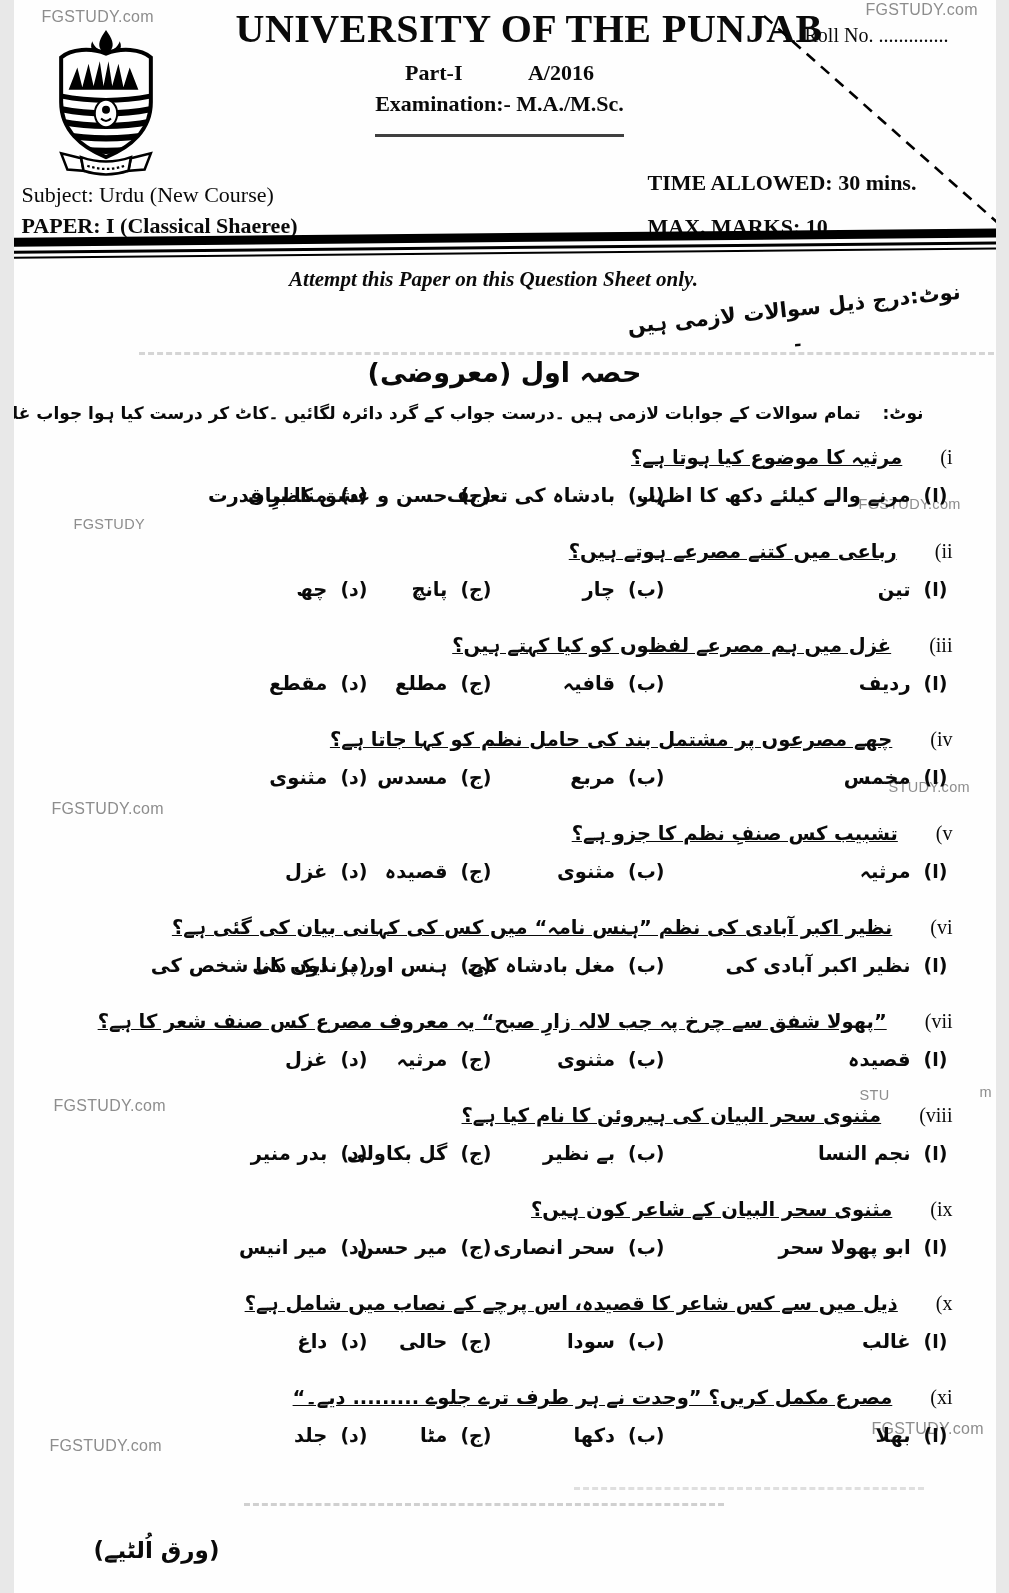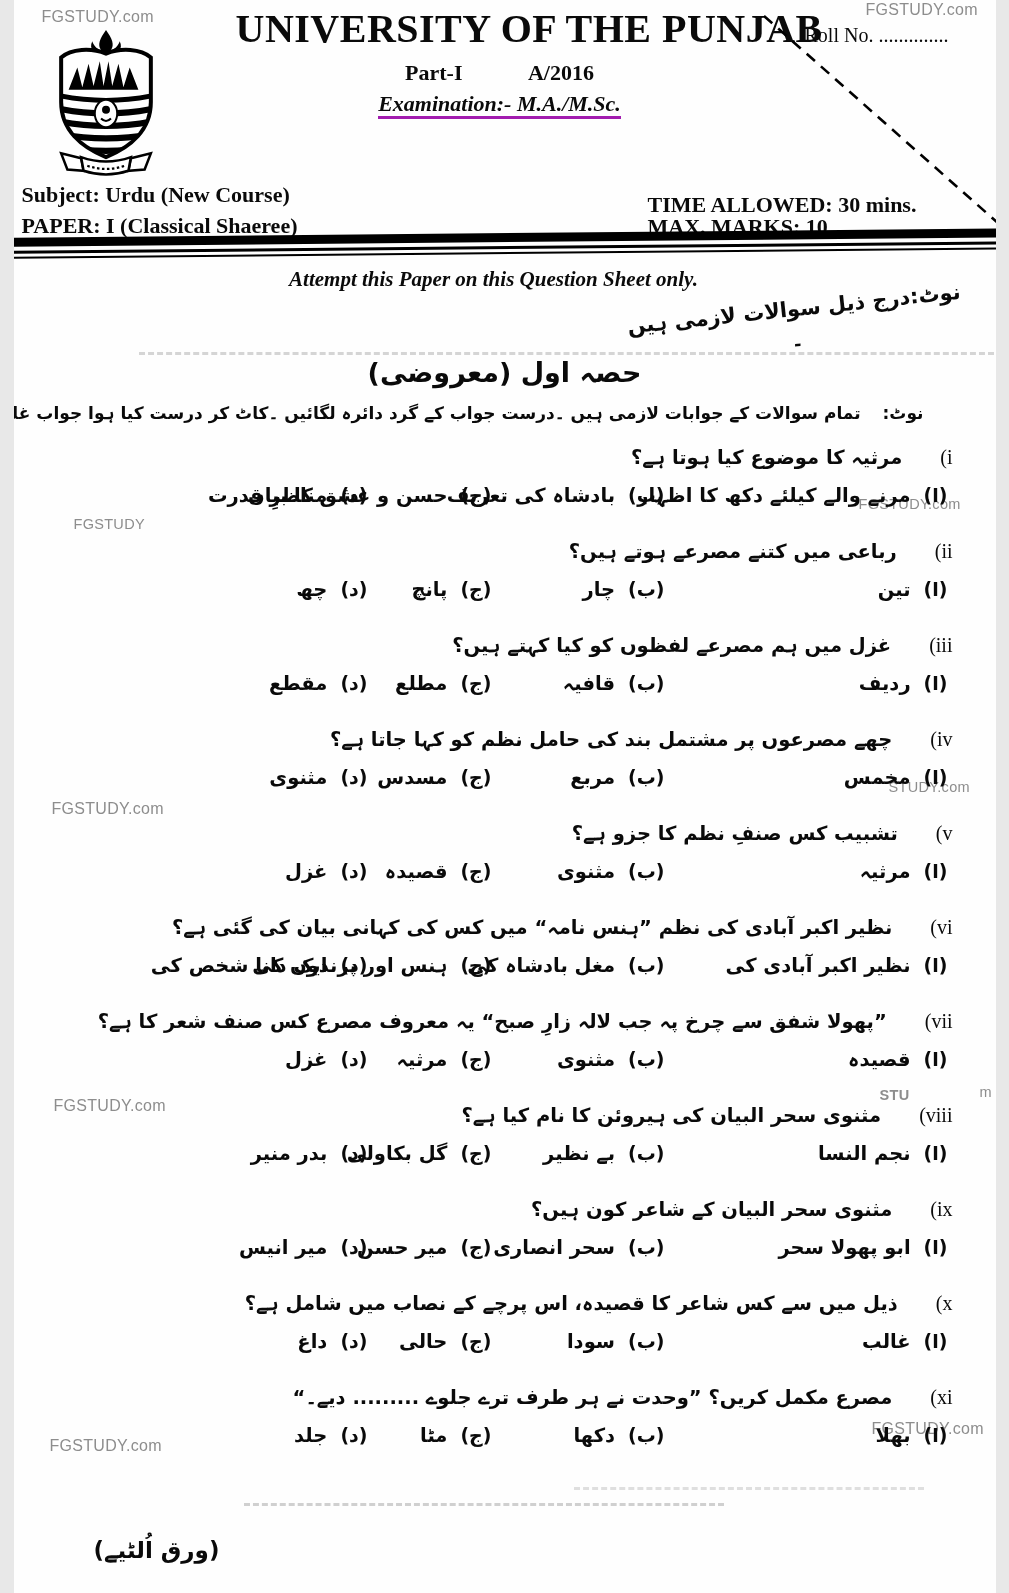--- a/index.html
+++ b/index.html
@@ -15,24 +15,24 @@
   .logo { position:absolute; left:18px; top:30px; width:148px; height:152px; }
   
   .title { position:absolute; left:222px; top:5px; width:528px; text-align:center;
            font-weight:bold; font-size:40px; letter-spacing:.5px; white-space:nowrap; }
   .roll { position:absolute; left:791px; top:24px; font-weight:normal; font-size:20px; white-space:nowrap; }
   .diag { position:absolute; left:0; top:0; pointer-events:none; }
   .part-row { position:absolute; left:222px; top:60px; width:528px; text-align:center;
               font-weight:bold; font-size:22px; }
   .part-row span { margin:0 30px; }
   .exam-line { position:absolute; left:222px; top:91px; width:528px; text-align:center; }
-  .exam-line span { font-weight:bold; font-size:22px; border-bottom:3px solid #a21caf; padding-bottom:0;font-style:italic; }
-  .subject { position:absolute; left:8px;  top:182px; font-weight:bold; font-size:22px; }
+  .exam-line span { font-weight:bold; font-size:22px; border-bottom:3px solid #404040; padding-bottom:18px; }
+  .subject { position:absolute; left:8px;  top:182px; font-weight:normal; font-size:22px; }
   .paper   { position:absolute; left:8px;  top:213px; font-weight:bold; font-size:22px; }
-  .time    { position:absolute; left:634px; top:192px; font-weight:bold; font-size:22px; }
+  .time    { position:absolute; left:634px; top:170px; font-weight:bold; font-size:22px; }
   .marks   { position:absolute; left:634px; top:214px; font-weight:bold; font-size:22px; }
   .bars { position:absolute; left:-6px; top:233px; width:1022px; transform:rotate(-0.55deg); }
   .bar1 { height:9px; background:#000; }
   .bar2 { height:3px; background:#000; margin-top:4px; }
   .bar3 { height:2px; background:#000; margin-top:3px; }
   .attempt { position:absolute; left:150px; top:267px; width:660px; text-align:center;
              font-weight:bold; font-style:italic; font-size:21px; white-space:nowrap; }
   
   .urdu { font-family:"DejaVu Sans", sans-serif; direction:rtl; }
   .hand-note { position:absolute; right:28px; top:294px; width:345px; text-align:center;
@@ -41,21 +41,21 @@
                      font:bold 27px "DejaVu Sans", sans-serif; direction:rtl; }
   .obj-note { position:absolute; left:26px; right:72px; top:403px; direction:rtl;
               display:flex; justify-content:space-between; align-items:baseline; gap:22px;
               font:bold 17px "DejaVu Sans", sans-serif; }
   .obj-note .nt { white-space:nowrap; }
   
   #questions { position:absolute; left:0; top:444px; width:1009px; }
   .q-block { height:94px; }
   .q-line { direction:rtl; display:flex; align-items:baseline; gap:38px; padding:2px 70px 0 24px; }
   .q-num  { direction:ltr; unicode-bidi:isolate; font:20px "Liberation Serif", serif; flex:none; }
-  .q-text { font:bold 19.5px "DejaVu Sans", sans-serif; white-space:nowrap; }
+  .q-text { font:bold 19.5px "DejaVu Sans", sans-serif; white-space:nowrap;text-decoration:underline; }
   .opt-row { direction:rtl; display:flex; margin-top:15px; padding:0 75px 0 24px; }
   .opt { display:flex; gap:13px; align-items:baseline; flex:none; }
   .opt:nth-child(1){ width:283px; } .opt:nth-child(2){ width:173px; }
   .opt:nth-child(3){ width:124px; } .opt:nth-child(4){ flex:1; }
   .opt-label { font:bold 19px "DejaVu Sans", sans-serif; white-space:nowrap; }
   .opt-text  { font:bold 19.5px "DejaVu Sans", sans-serif; white-space:nowrap; }
   .turn-page { position:absolute; left:80px; top:1537px; font:bold 23px "DejaVu Sans", sans-serif; direction:rtl; }
   
   .smudge { position:absolute; border-top:3px dashed rgba(0,0,0,.16); height:0; }
 </style>
@@ -64,21 +64,21 @@
 
 <div class="page">
 
   <span class="wm" style="left:28px;  top:8px;">FGSTUDY.com</span>
   <span class="wm" style="left:852px; top:1px;">FGSTUDY.com</span>
   <span class="wm small" style="left:60px;  top:516px;">FGSTUDY</span>
   <span class="wm small" style="left:845px; top:496px;">FGSTUDY.com</span>
   <span class="wm" style="left:38px;  top:800px;">FGSTUDY.com</span>
   <span class="wm small" style="left:875px; top:779px;">STUDY.com</span>
   <span class="wm" style="left:40px;  top:1097px;">FGSTUDY.com</span>
-  <span class="wm small" style="left:866px; top:1087px;font-weight:bold;">STU</span>
+  <span class="wm small" style="left:846px; top:1087px;">STU</span>
   <span class="wm small" style="left:966px; top:1084px;">m</span>
   <span class="wm" style="left:36px;  top:1437px;">FGSTUDY.com</span>
   <span class="wm" style="left:858px; top:1420px;">FGSTUDY.com</span>
 
   <svg class="logo" viewBox="0 0 100 122">
     <path d="M50 0 C45 7 43 12 46 16 C42 15 40 12 39 9 C36 15 40 20 50 23 C60 20 64 15 61 9 C60 12 58 15 54 16 C57 12 55 7 50 0 Z" fill="#000"></path>
     <defs>
         <clipPath id="sc">
           <path d="M50 19 C38 14 22 15 14 22 L14 58 C14 80 30 94 50 102 C70 94 86 80 86 58 L86 22 C78 15 62 14 50 19 Z"></path>
         </clipPath>

